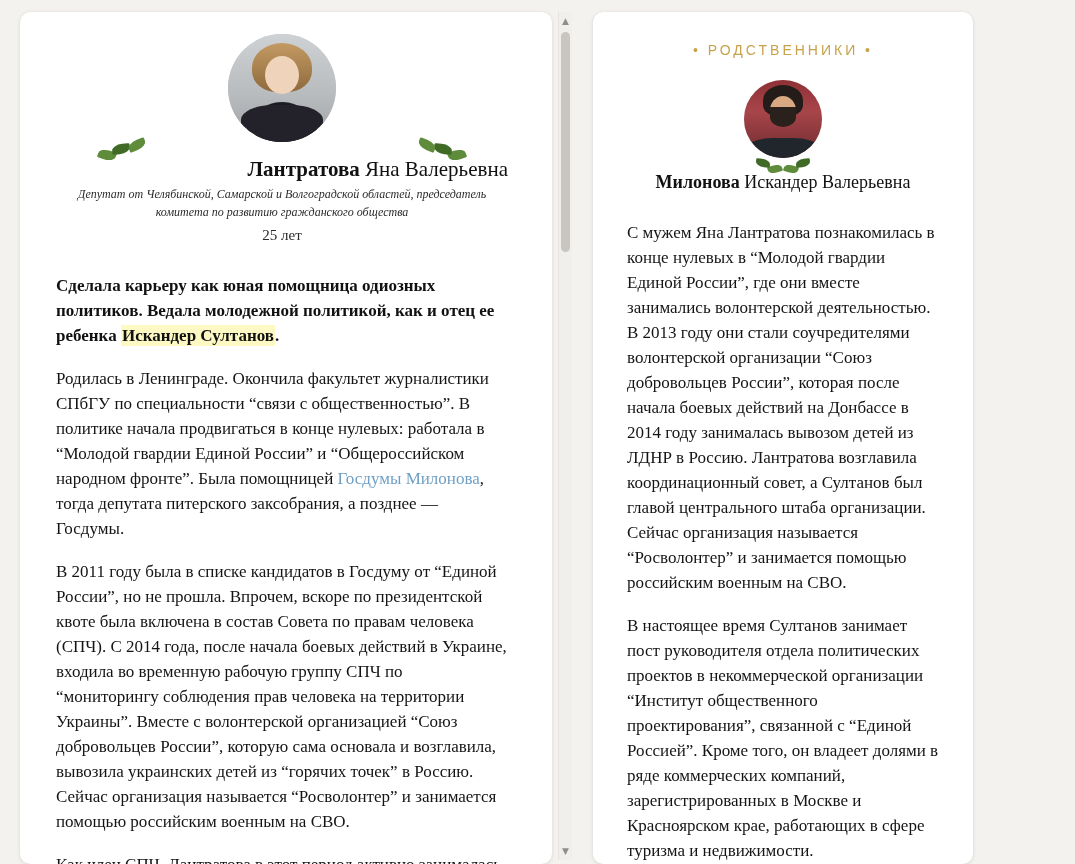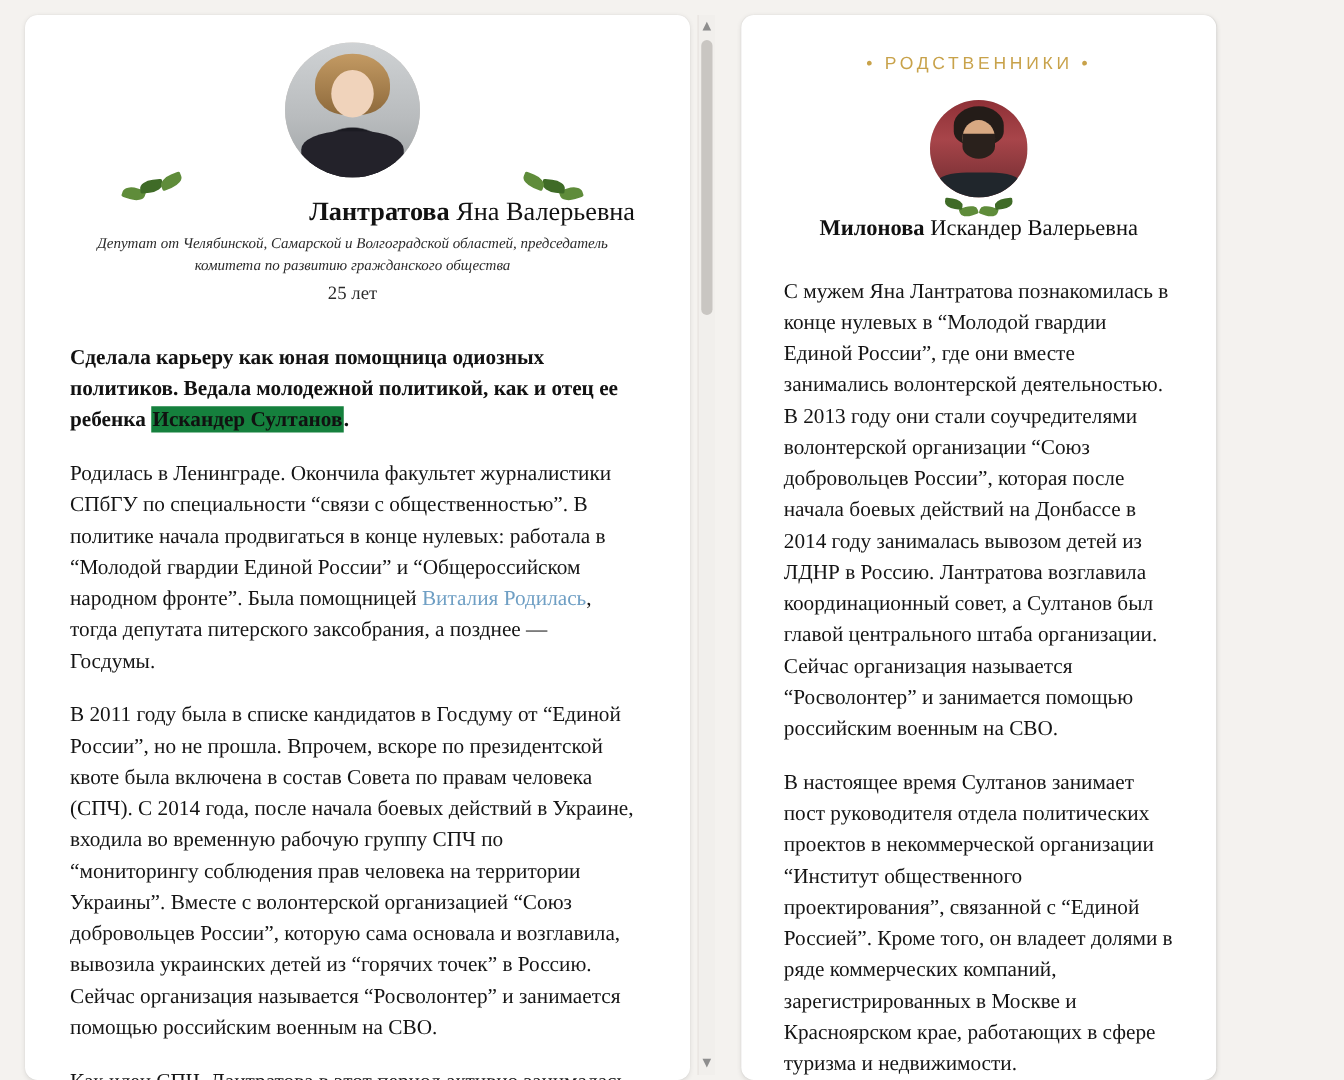--- a/index.html
+++ b/index.html
@@ -190,21 +190,21 @@
     color: #111;
     margin: 30px 0 18px 0;
   }
   .para {
     font-size: 17px;
     line-height: 1.47;
     color: #141414;
     margin: 0 0 18px 0;
   }
   .hl {
-    background: #15803d;
+    background: #fef9c3;
     padding: 1px 1px;
   }
   .hl-red {
     background: #f2584f;
     color: #ffffff;
     padding: 1px 2px;
   }
   a.link {
     color: #6f9fc4;
     text-decoration: none;
@@ -260,21 +260,21 @@
       </div>
 
       <div class="role">Депутат от Челябинской, Самарской и Волгоградской областей, председатель комитета по развитию гражданского общества</div>
       <div class="age">25 лет</div>
 
       <p class="lede">
         <span>Сделала карьеру как юная помощница одиозных политиков. Ведала молодежной политикой, как и отец ее ребенка </span><span class="hl">Искандер Султанов</span><span>.</span>
       </p>
 
       <p class="para">
-        <span>Родилась в Ленинграде. Окончила факультет журналистики СПбГУ по специальности “связи с общественностью”. В политике начала продвигаться в конце нулевых: работала в “Молодой гвардии Единой России” и “Общероссийском народном фронте”. Была помощницей </span><a class="link" href="#">Виталия Родилась</a><span>, тогда депутата питерского заксобрания, а позднее — Госдумы.</span>
+        <span>Родилась в Ленинграде. Окончила факультет журналистики СПбГУ по специальности “связи с общественностью”. В политике начала продвигаться в конце нулевых: работала в “Молодой гвардии Единой России” и “Общероссийском народном фронте”. Была помощницей </span><a class="link" href="#">Госдумы Милонова</a><span>, тогда депутата питерского заксобрания, а позднее — Госдумы.</span>
       </p>
 
       <p class="para">
         <span>В 2011 году была в списке кандидатов в Госдуму от “Единой России”, но не прошла. Впрочем, вскоре по президентской квоте была включена в состав Совета по правам человека (СПЧ). С 2014 года, после начала боевых действий в Украине, входила во временную рабочую группу СПЧ по “мониторингу соблюдения прав человека на территории Украины”. Вместе с волонтерской организацией “Союз добровольцев России”, которую сама основала и возглавила, вывозила украинских детей из “горячих точек” в Россию. Сейчас организация называется “Росволонтер” и занимается помощью российским военным на СВО.</span>
       </p>
 
       <p class="para">
         <span>Как член СПЧ, Лантратова в этот период активно занималась “детским” вопросом. И попала в некрасивую историю, немного</span>
       </p>
 

